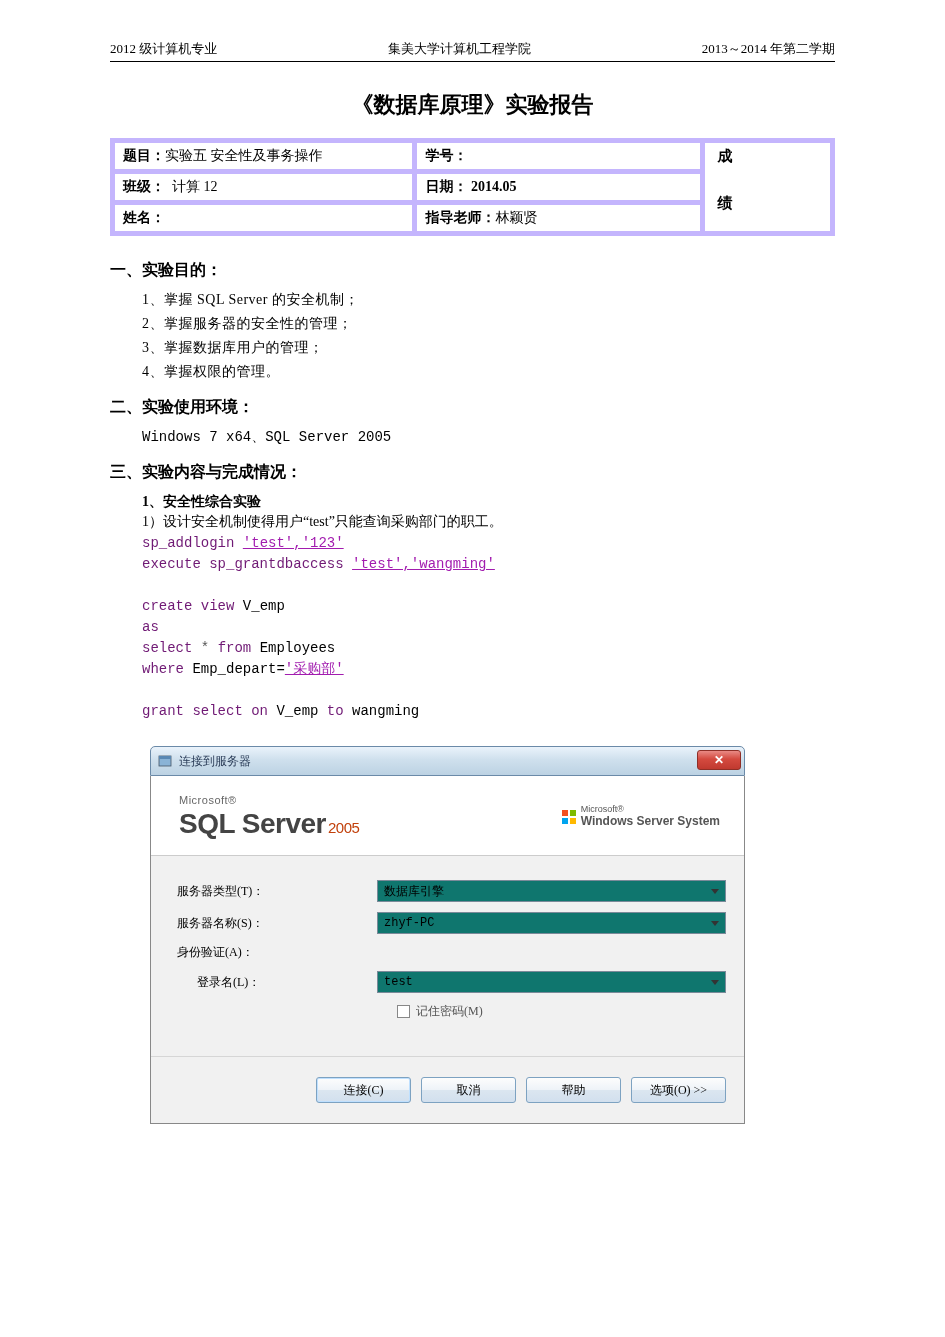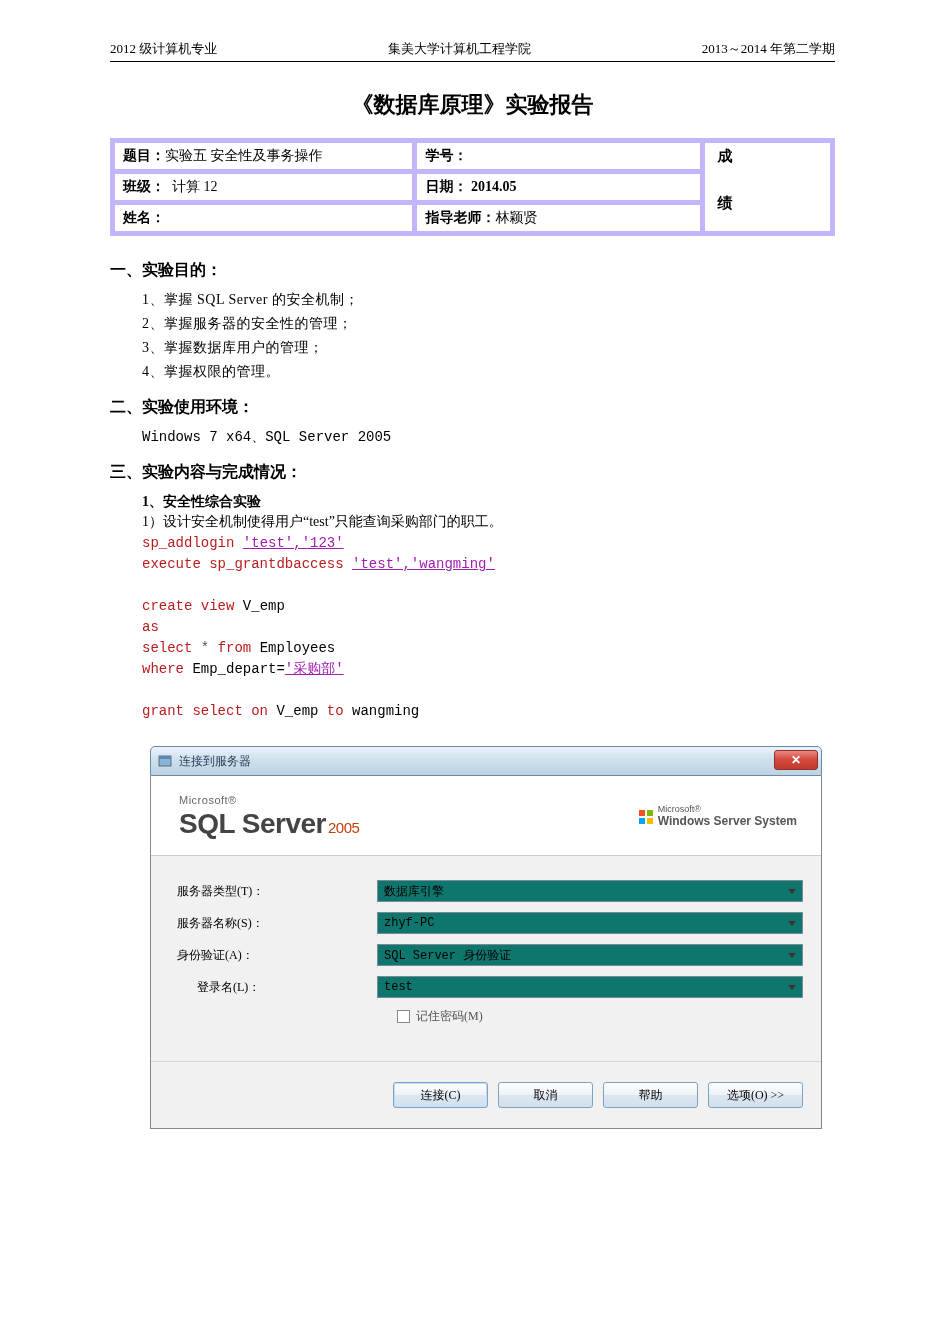--- a/index.html
+++ b/index.html
@@ -49,28 +49,28 @@
     .indent p { margin: 6px 0; font-size: 14px; letter-spacing: 0.5px;}
     .env { margin: 8px 0 6px 32px; font-family: "Courier New", monospace; font-size: 14px;}
     .sub-heading { font-weight: bold; margin: 4px 0 2px 32px; font-size: 14px;}
     .task-desc { margin-left: 32px; font-size: 14px; margin-bottom: 2px;}
     .code {
       font-family: "Courier New", monospace;
       font-size: 14px;
       margin-left: 32px;
       line-height: 1.5;
     }
-    .kw { color: #b91c1c; }
+    .kw { color: #701a75; }
     .str { color: #a21caf; text-decoration: underline; }
     .ident { color: #000; }
     .grey { color: #555; }
     
     .dialog-wrap {
       margin: 24px 0 0 40px;
-      width: 672px;
+      width: 595px;
     }
     .titlebar {
       background: linear-gradient(180deg, #eaf3fb 0%, #cfe0ed 45%, #bcd2e3 100%);
       border: 1px solid #6b8aa8;
       height: 30px;
       display: flex;
       align-items: center;
       padding: 0 4px 0 6px;
       border-top-left-radius: 5px;
       border-top-right-radius: 5px;
@@ -297,24 +297,20 @@
         </div>
         <div class="form-row">
           <div class="form-label">服务器名称(S)：</div>
           <div class="form-input">
             <span>zhyf-PC</span>
             <span class="dropdown-arrow"></span>
           </div>
         </div>
         <div class="form-row">
           <div class="form-label">身份验证(A)：</div>
-          <div class="form-input">
-            <span>SQL Server 身份验证</span>
-            <span class="dropdown-arrow"></span>
-          </div>
         </div>
         <div class="form-row sub">
           <div class="form-label" style="width:180px">登录名(L)：</div>
           <div class="form-input">
             <span>test</span>
             <span class="dropdown-arrow"></span>
           </div>
         </div>
         <div class="chk-row">
           <span class="chk"></span>

